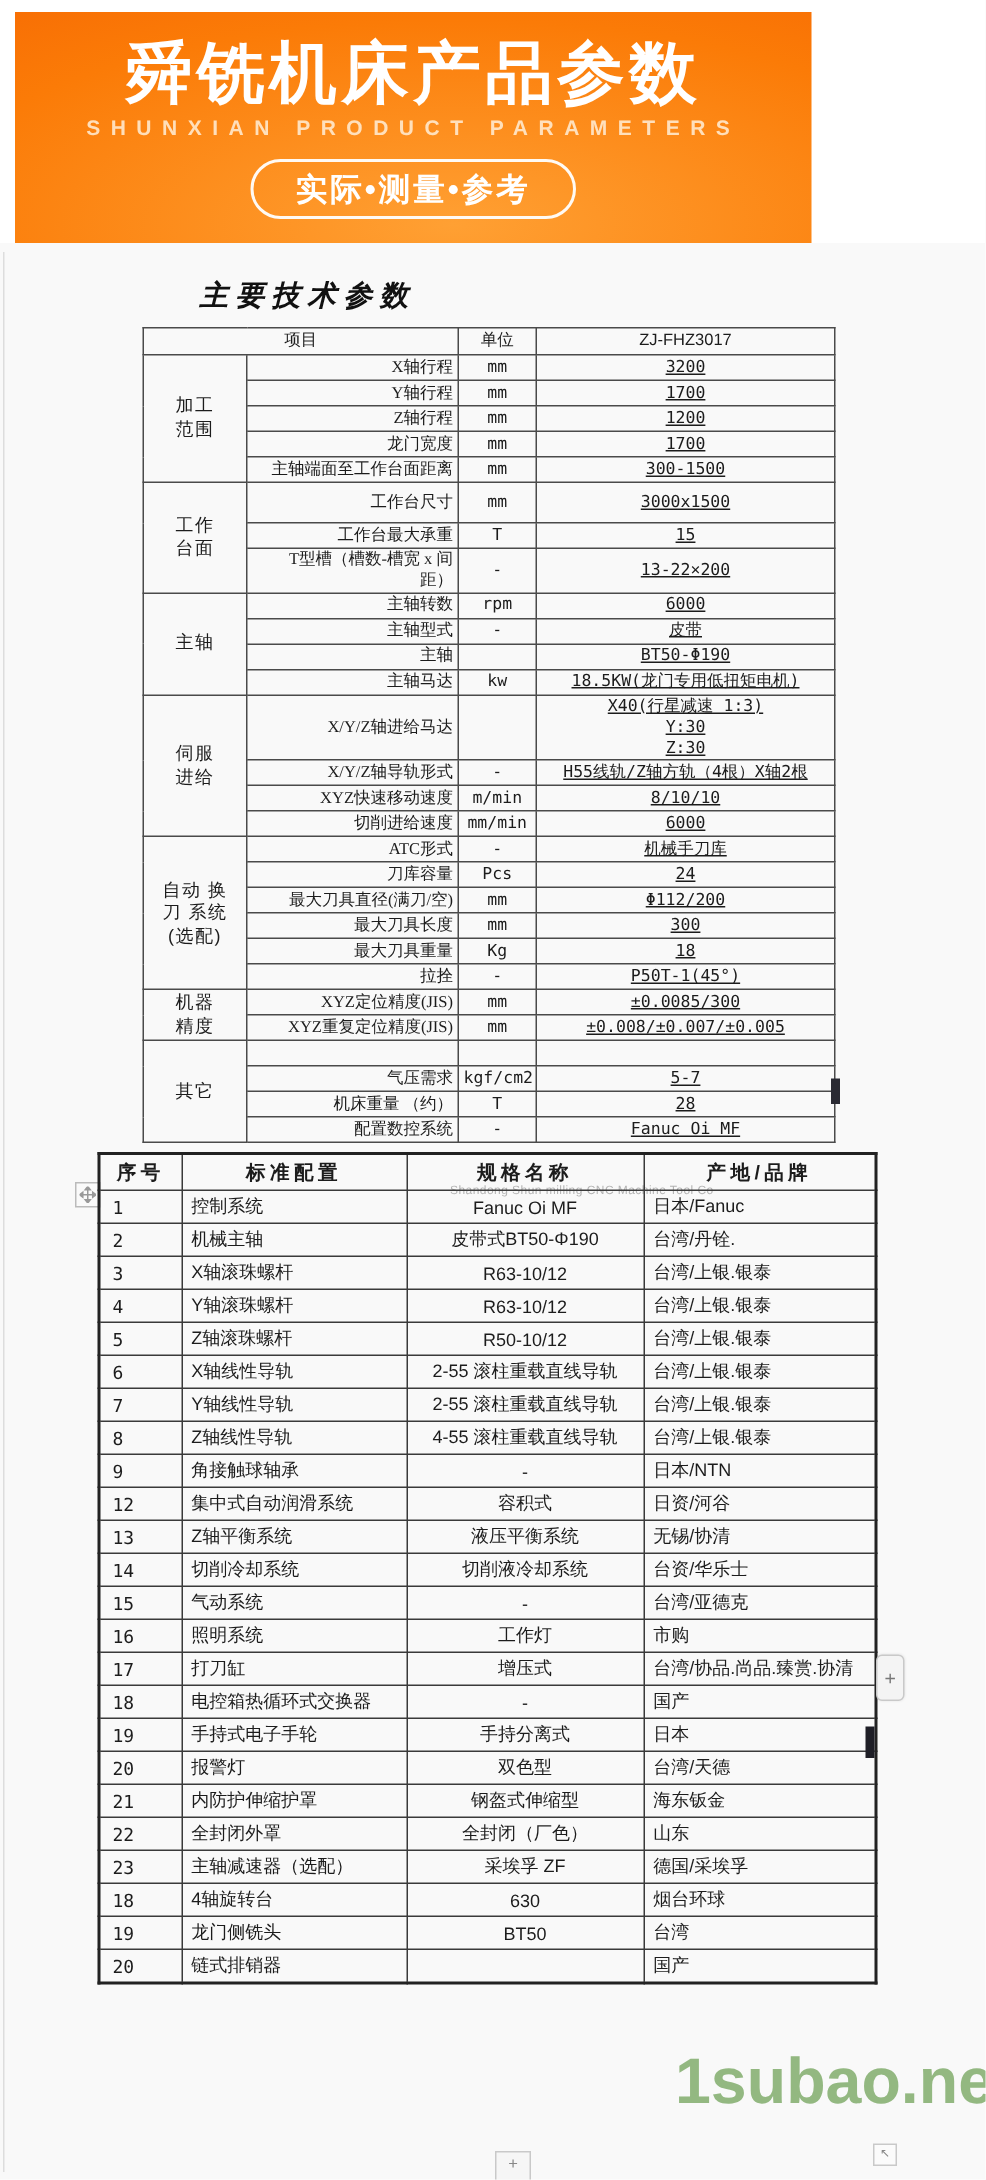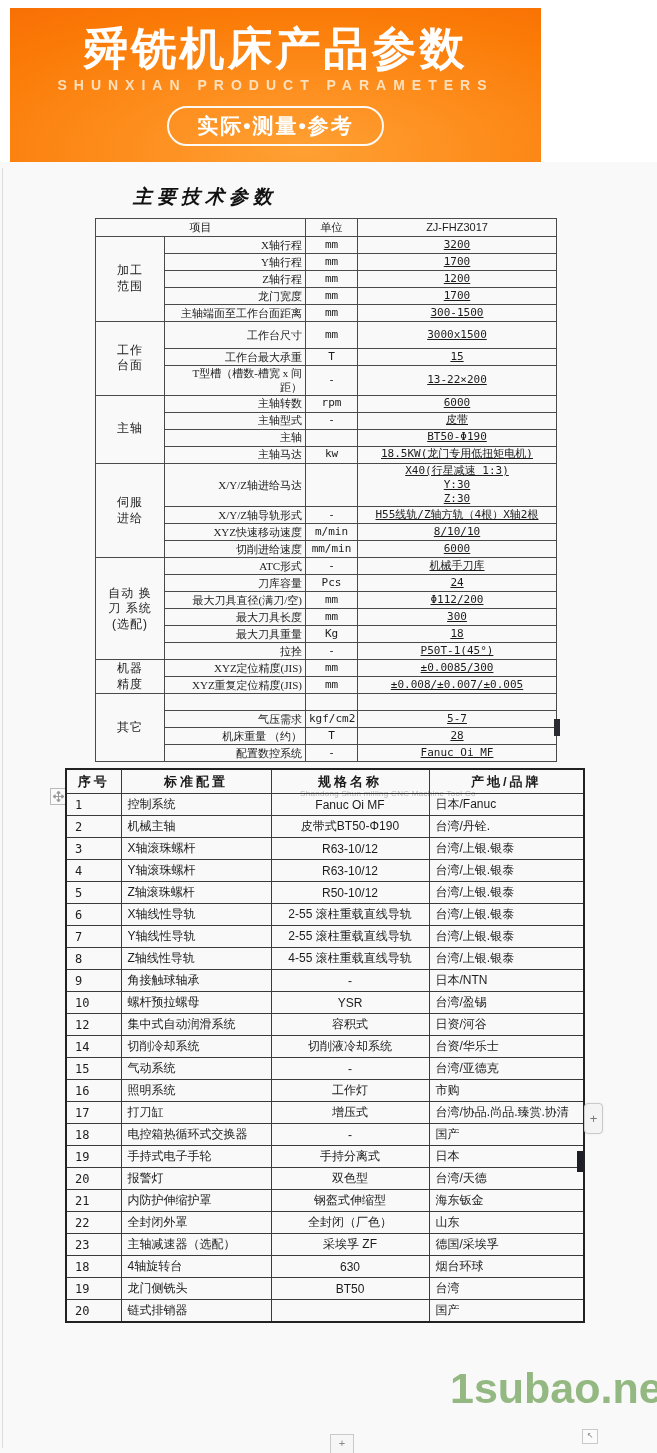--- a/index.html
+++ b/index.html
@@ -343,30 +343,30 @@
         <td class="spec">4-55 滚柱重载直线导轨</td>
         <td class="origin">台湾/上银.银泰</td>
       </tr>
       <tr>
         <td class="seq">9</td>
         <td class="name">角接触球轴承</td>
         <td class="spec">-</td>
         <td class="origin">日本/NTN</td>
       </tr>
       <tr>
-        <td class="seq">10</td>
-        <td class="name">螺杆预拉螺母</td>
-        <td class="spec">YSR</td>
-        <td class="origin">台湾/盈锡</td>
-      </tr>
-      <tr>
         <td class="seq">12</td>
         <td class="name">集中式自动润滑系统</td>
         <td class="spec">容积式</td>
         <td class="origin">日资/河谷</td>
+      </tr>
+      <tr>
+        <td class="seq">13</td>
+        <td class="name">Z轴平衡系统</td>
+        <td class="spec">液压平衡系统</td>
+        <td class="origin">无锡/协清</td>
       </tr>
       <tr>
         <td class="seq">14</td>
         <td class="name">切削冷却系统</td>
         <td class="spec">切削液冷却系统</td>
         <td class="origin">台资/华乐士</td>
       </tr>
       <tr>
         <td class="seq">15</td>
         <td class="name">气动系统</td>

